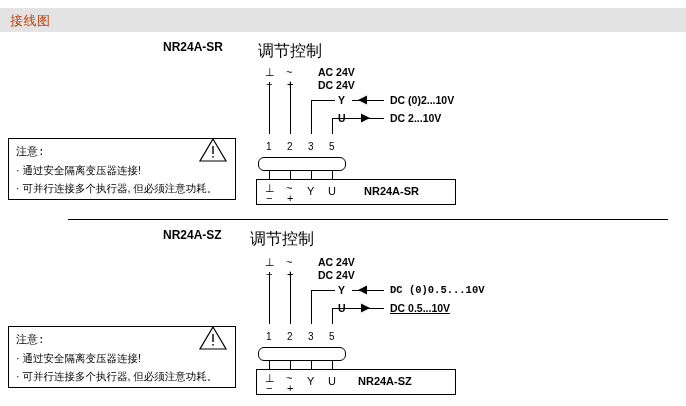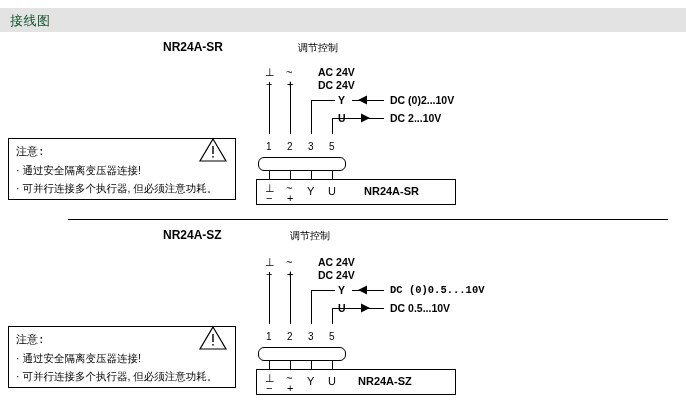--- a/index.html
+++ b/index.html
@@ -13,32 +13,32 @@
   }
   #page{position:relative;width:686px;height:406px;}
 
   
   .header-bar{
     position:absolute;left:0;top:8px;width:686px;height:24px;
     background:#e3e3e3;
   }
   .header-title{
     position:absolute;left:10px;top:12px;
-    font-size:13px;color:#14532d;letter-spacing:0.5px;
+    font-size:13px;color:#c2410c;letter-spacing:0.5px;
   }
 
   
   .divider{
     position:absolute;left:68px;top:219px;width:600px;height:1px;
     background:#000;
   }
 
   
   .dev-title{position:absolute;font-size:12px;font-weight:bold;}
-  .sub-title{position:absolute;font-size:10px;margin-left:40px;}
+  .sub-title{position:absolute;font-size:16px;}
 
   
   .note-box{
     position:absolute;
     border:1px solid #000;
     background:#fff;
     box-sizing:border-box;
   }
   .note-title{position:absolute;left:8px;top:6px;font-size:11px;font-family:Liberation Mono, monospace;}
   .note-line{position:absolute;left:8px;font-size:10.5px;white-space:nowrap;}
@@ -165,21 +165,21 @@
     <polygon points="1,6 10,1.5 10,10.5" fill="#000"></polygon>
   </svg>
   <div class="lbl-b" style="left:390px;top:284px;font-family:Liberation Mono, monospace;">DC (0)0.5...10V</div>
 
   <div class="hline" style="left:332px;top:308px;width:24px;"></div>
   <div class="lbl-b" style="left:338px;top:302px;">U</div>
   <div class="hline" style="left:352px;top:308px;width:32px;"></div>
   <svg class="arrow" style="left:357px;top:302px;" width="14" height="12" viewBox="0 0 14 12">
     <polygon points="13,6 4,1.5 4,10.5" fill="#000"></polygon>
   </svg>
-  <div class="lbl-b" style="left:390px;top:302px;">DC 0.5...10V</div>
+  <div class="lbl-b" style="left:390px;top:302px;text-decoration:underline;">DC 0.5...10V</div>
 
   <div class="num" style="left:266px;top:331px;">1</div>
   <div class="num" style="left:287px;top:331px;">2</div>
   <div class="num" style="left:308px;top:331px;">3</div>
   <div class="num" style="left:329px;top:331px;">5</div>
 
   <div class="conn-bar" style="left:258px;top:347px;width:88px;height:14px;"></div>
   <div class="vline" style="left:269px;top:361px;height:8px;"></div>
   <div class="vline" style="left:290px;top:361px;height:8px;"></div>
   <div class="vline" style="left:311px;top:361px;height:8px;"></div>

